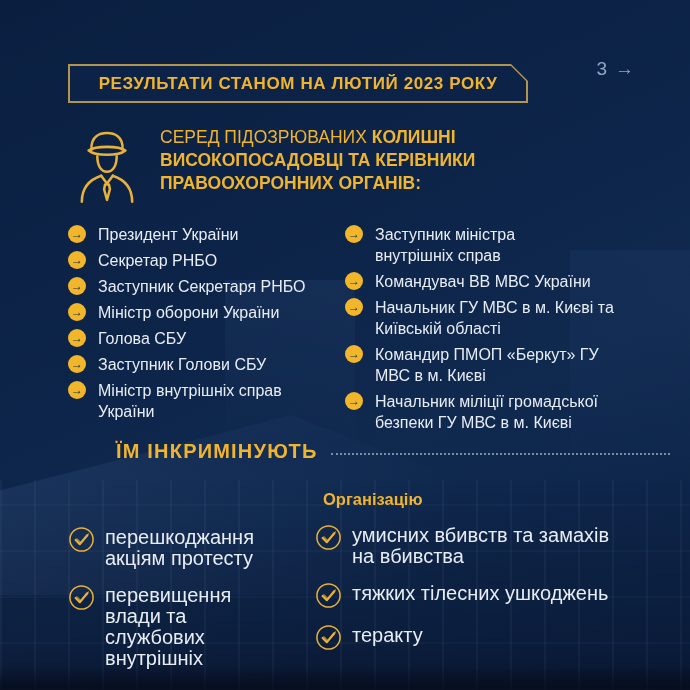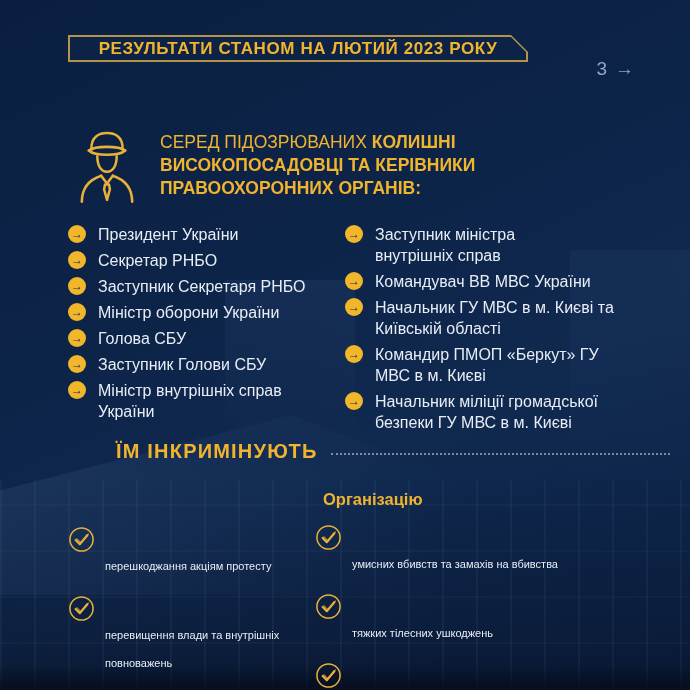--- a/index.html
+++ b/index.html
@@ -29,39 +29,39 @@
   .bg-block-mid{
     left:225px;top:280px;width:130px;height:160px;opacity:.5;
     background:linear-gradient(180deg,rgba(90,125,180,.20),rgba(30,55,100,.06));
   }
   .bg-bottom-strip{
     left:0;bottom:0;width:690px;height:22px;
     background:linear-gradient(180deg,rgba(6,12,28,.1),rgba(5,10,24,.75));
   }
   
   .title-box{
-    position:absolute;left:68px;top:35px;width:460px;height:27px;
+    position:absolute;left:68px;top:64px;width:460px;height:39px;
     background:#b2954a;
     clip-path:polygon(0 0,calc(100% - 17px) 0,100% 17px,100% 100%,0 100%);
   }
   .title-box-inner{
     position:absolute;left:2px;top:2px;right:2px;bottom:2px;
     background:#0c2347;
     clip-path:polygon(0 0,calc(100% - 15px) 0,100% 15px,100% 100%,0 100%);
     display:flex;align-items:center;justify-content:center;
   }
   .title-text{color:#f0b42f;font-size:17px;font-weight:bold;letter-spacing:.6px;white-space:nowrap;}
   .page-nav{
     position:absolute;right:56px;top:58px;color:#93a7c4;font-size:19px;
     display:flex;gap:8px;align-items:center;cursor:pointer;
   }
   
   .header{position:absolute;left:76px;top:126px;display:flex;gap:22px;}
   .officer{width:62px;height:76px;flex:0 0 auto;margin-top:2px;}
-  .header-text{width:352px;color:#f0b42f;font-size:17.5px;line-height:23px;margin-top:5px;}
+  .header-text{width:352px;color:#f0b42f;font-size:17.5px;line-height:23px;}
   .header-text b{font-weight:bold;}
   
   .suspects{position:absolute;left:68px;top:224px;width:585px;display:flex;}
   .col-l{width:277px;flex:0 0 auto;}
   .col-r{flex:1;}
   .item{display:flex;align-items:flex-start;margin-bottom:5px;}
   .item-text{color:#e8edf5;font-size:16px;line-height:21px;}
   .bullet{
     width:18px;height:18px;border-radius:50%;background:#f2b62a;flex:0 0 auto;
     display:flex;align-items:center;justify-content:center;margin:1px 12px 2px 0;
@@ -70,21 +70,21 @@
   
   .incr-head{position:absolute;left:68px;top:440px;width:554px;display:flex;align-items:center;margin-left:48px;}
   .incr-title{color:#f0b42f;font-size:20px;font-weight:bold;letter-spacing:1.2px;white-space:nowrap;}
   .dotline{flex:1;border-top:2px dotted rgba(210,222,238,.55);margin-left:14px;margin-top:4px;}
   .charges{position:absolute;left:68px;top:486px;width:585px;display:flex;}
   .charges .col-l{width:247px;padding-top:41px;}
   .charges .col-r{flex:1;}
   .group-label{color:#f0b42f;font-size:16.5px;font-weight:bold;margin:4px 0 16px 8px;}
   .citem{display:flex;align-items:flex-start;margin-bottom:16px;}
   .citem .check{flex:0 0 auto;margin:-1px 10px 0 0;}
-  .citem .item-text{font-size:11px;line-height:28px;margin-top:25px;}
+  .citem .item-text{font-size:20px;line-height:21px;}
   .charges .col-l .item-text{max-width:185px;}
   .charges .col-r .item-text{max-width:280px;}
 </style>
 </head>
 <body>
 
 <div class="slide">
 
   <div class="bg-layer bg-roof"></div>
   <div class="bg-layer bg-block-mid"></div>
@@ -211,21 +211,21 @@
           <path d="M9.2 13.1 L13.5 17.4 L21.2 8.1" stroke="#e8b13a" stroke-width="1.3" stroke-linecap="round" stroke-linejoin="round" opacity="0.65"></path>
         </svg>
         <span class="item-text">перешкоджання акціям протесту</span>
       </div>
       <div class="citem">
         <svg class="check" width="27" height="27" viewBox="0 0 28 28" fill="none">
           <circle cx="14" cy="14" r="12" stroke="#e8b13a" stroke-width="1.6"></circle>
           <path d="M8 14.5 L12.3 18.8 L20 9.5" stroke="#e8b13a" stroke-width="2.4" stroke-linecap="round" stroke-linejoin="round"></path>
           <path d="M9.2 13.1 L13.5 17.4 L21.2 8.1" stroke="#e8b13a" stroke-width="1.3" stroke-linecap="round" stroke-linejoin="round" opacity="0.65"></path>
         </svg>
-        <span class="item-text">перевищення влади та внутрішніх повноважень</span>
+        <span class="item-text">перевищення влади та службових внутрішніх</span>
       </div>
     </div>
     <div class="col-r">
       <div class="group-label">Організацію</div>
       <div class="citem">
         <svg class="check" width="27" height="27" viewBox="0 0 28 28" fill="none">
           <circle cx="14" cy="14" r="12" stroke="#e8b13a" stroke-width="1.6"></circle>
           <path d="M8 14.5 L12.3 18.8 L20 9.5" stroke="#e8b13a" stroke-width="2.4" stroke-linecap="round" stroke-linejoin="round"></path>
           <path d="M9.2 13.1 L13.5 17.4 L21.2 8.1" stroke="#e8b13a" stroke-width="1.3" stroke-linecap="round" stroke-linejoin="round" opacity="0.65"></path>
         </svg>

